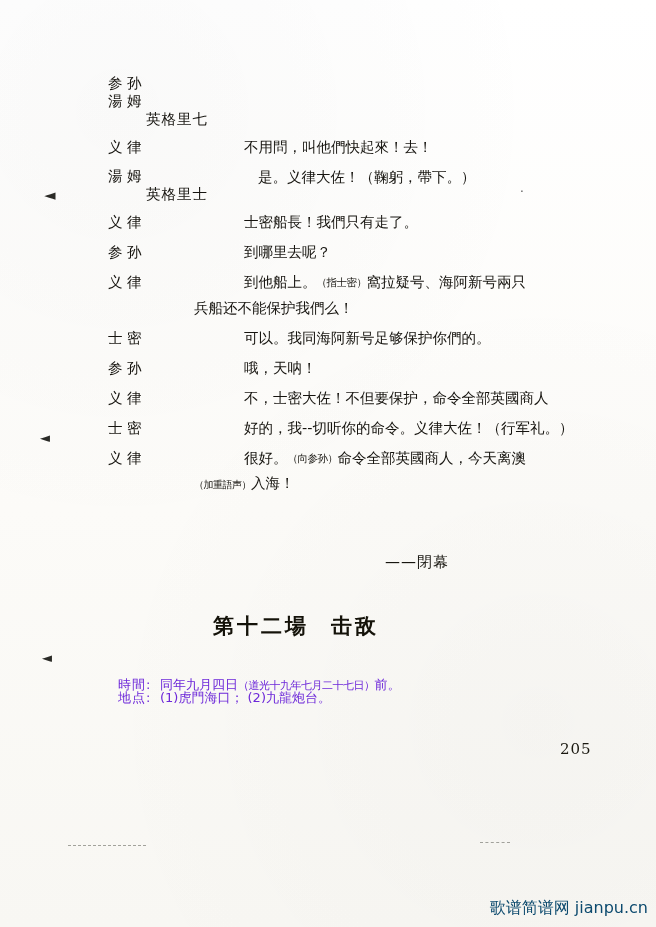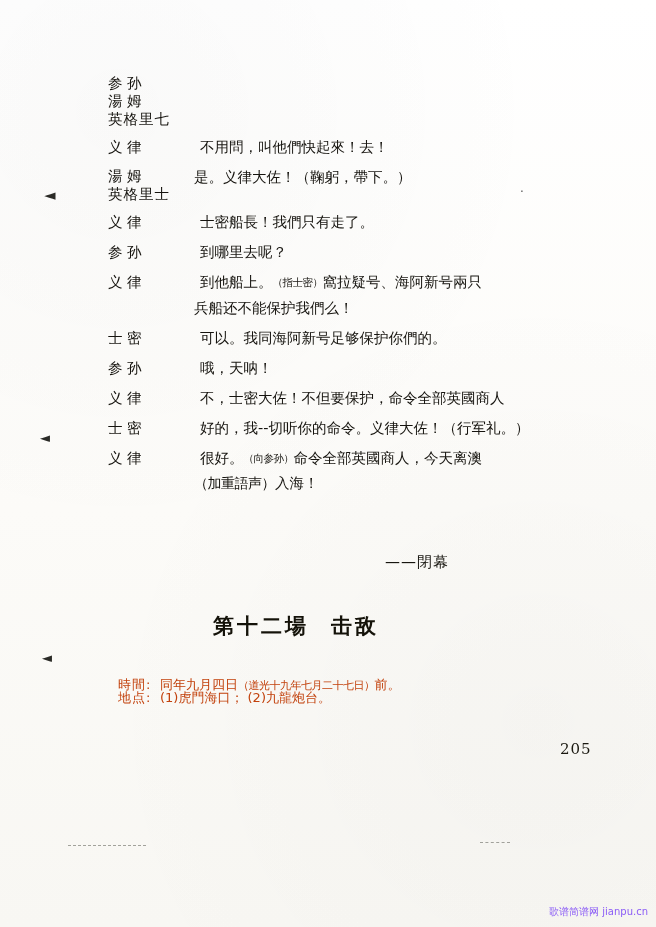--- a/index.html
+++ b/index.html
@@ -45,20 +45,21 @@
     top: 74px;
     width: 470px;
     color: #16140f;
   }
   .line {
     display: flex;
     align-items: flex-start;
     margin-bottom: 9px;
     font-size: 14.5px;
     line-height: 20px;
+    gap: 44px;
   }
   .speaker {
     flex: 0 0 86px;
     display: flex;
     justify-content: flex-start;
     font-size: 14.5px;
     letter-spacing: 0px;
     white-space: nowrap;
     padding-right: 6px;
   }
@@ -75,28 +76,29 @@
   }
   .stack .row {
     display: flex;
     justify-content: space-between;
     white-space: nowrap;
     padding-right: 6px;
   }
   .stack .row.wide {
     display: block;
     letter-spacing: 1px;
+    margin-left: 38px;
   }
   .paren {
     font-size: 10.5px;
     vertical-align: 1px;
     letter-spacing: -0.5px;
   }
   .paren-small {
-    font-size: 14px;
+    font-size: 10px;
     letter-spacing: -0.5px;
   }
   .cont {
     padding-left: 86px;
     font-size: 14.5px;
     line-height: 21px;
     margin-top: -4px;
     margin-bottom: 9px;
   }
   .cont2 {
@@ -131,21 +133,21 @@
     font-weight: 600;
   }
   .scene-title .gap { display: inline-block; width: 22px; }
 
   
   .meta {
     position: absolute;
     left: 118px;
     width: 470px;
     font-size: 13px;
-    color: #c2410c;
+    color: #6d28d9;
   }
   .meta.time { top: 676px; }
   .meta.place { top: 689px; }
   .meta .label {
     display: inline-block;
     min-width: 42px;
     letter-spacing: 1px;
   }
   .meta .small {
     font-size: 11px;
@@ -182,22 +184,22 @@
     opacity: 0.8;
   }
   .dash-art.a { left: 68px; top: 845px; width: 78px; }
   .dash-art.b { left: 480px; top: 842px; width: 30px; }
 
   
   .watermark {
     position: absolute;
     right: 8px;
     bottom: 8px;
-    font-size: 10px;
-    color: #8b5cf6;
+    font-size: 16px;
+    color: #0c4a6e;
     letter-spacing: 0px;
     font-family: "DejaVu Sans", sans-serif;
   }
 </style>
 </head>
 <body>
 
 <div class="page">
   <div class="content">
 

